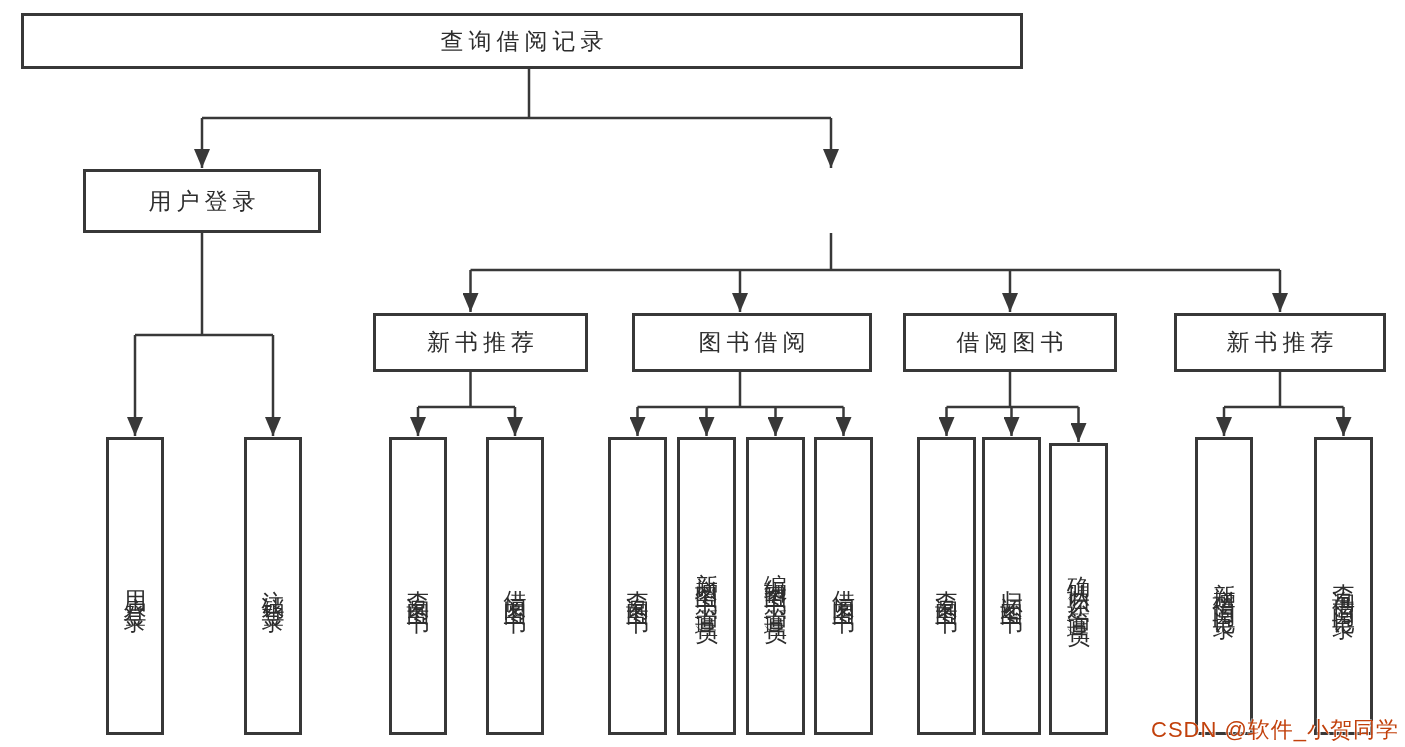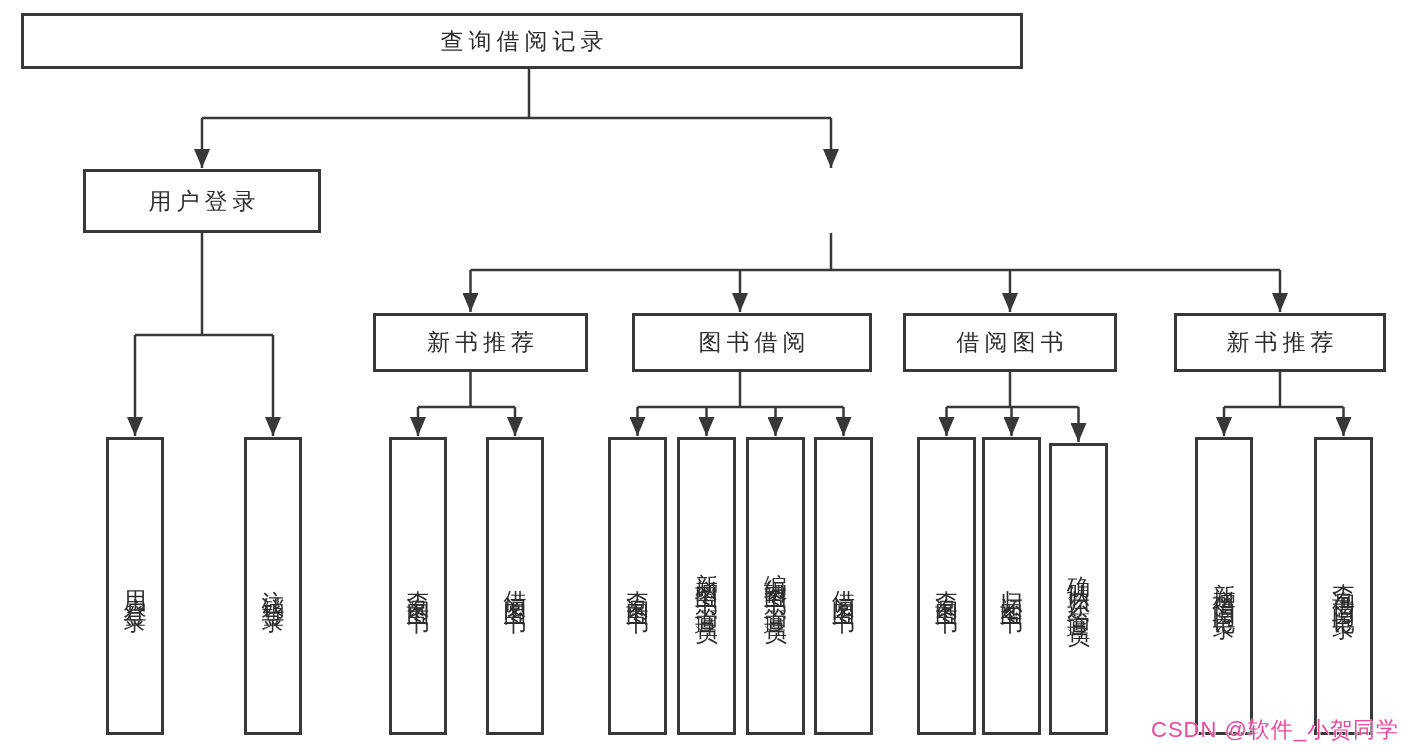--- a/index.html
+++ b/index.html
@@ -15,21 +15,21 @@
     text-indent:5px; 
   }
   .leaf{
     position:absolute;box-sizing:border-box;border:3px solid #383838;background:#ffffff;
     writing-mode:vertical-rl;text-orientation:mixed;
     display:flex;align-items:center;justify-content:center;
     font-size:23px;letter-spacing:7px;line-height:1;z-index:2;
   }
   .watermark{
     position:absolute;left:1151px;top:715px;z-index:6;
-    font-size:22px;letter-spacing:1px;color:#ec4899;white-space:nowrap;
+    font-size:22px;letter-spacing:1px;color:#c2410c;white-space:nowrap;
     text-shadow:1px 1px 0 rgba(255,255,255,.9),-1px -1px 0 rgba(255,255,255,.5);
   }
 </style>
 </head>
 <body>
 
 <div class="canvas">
 
   <svg class="connectors" width="1405" height="747" viewBox="0 0 1405 747">
     <defs>

